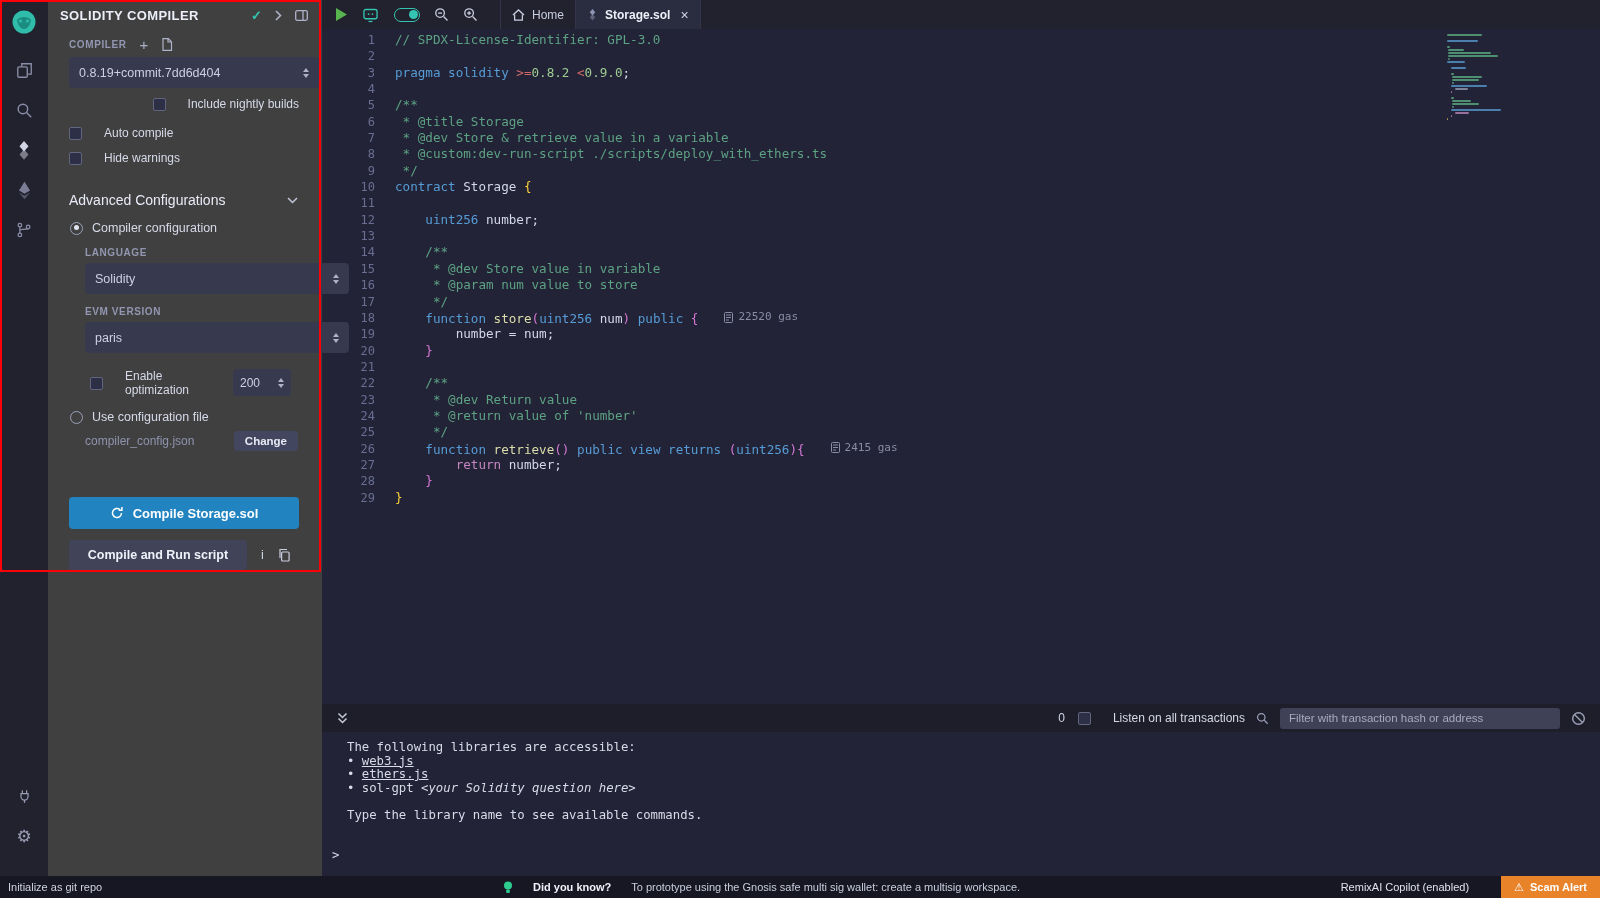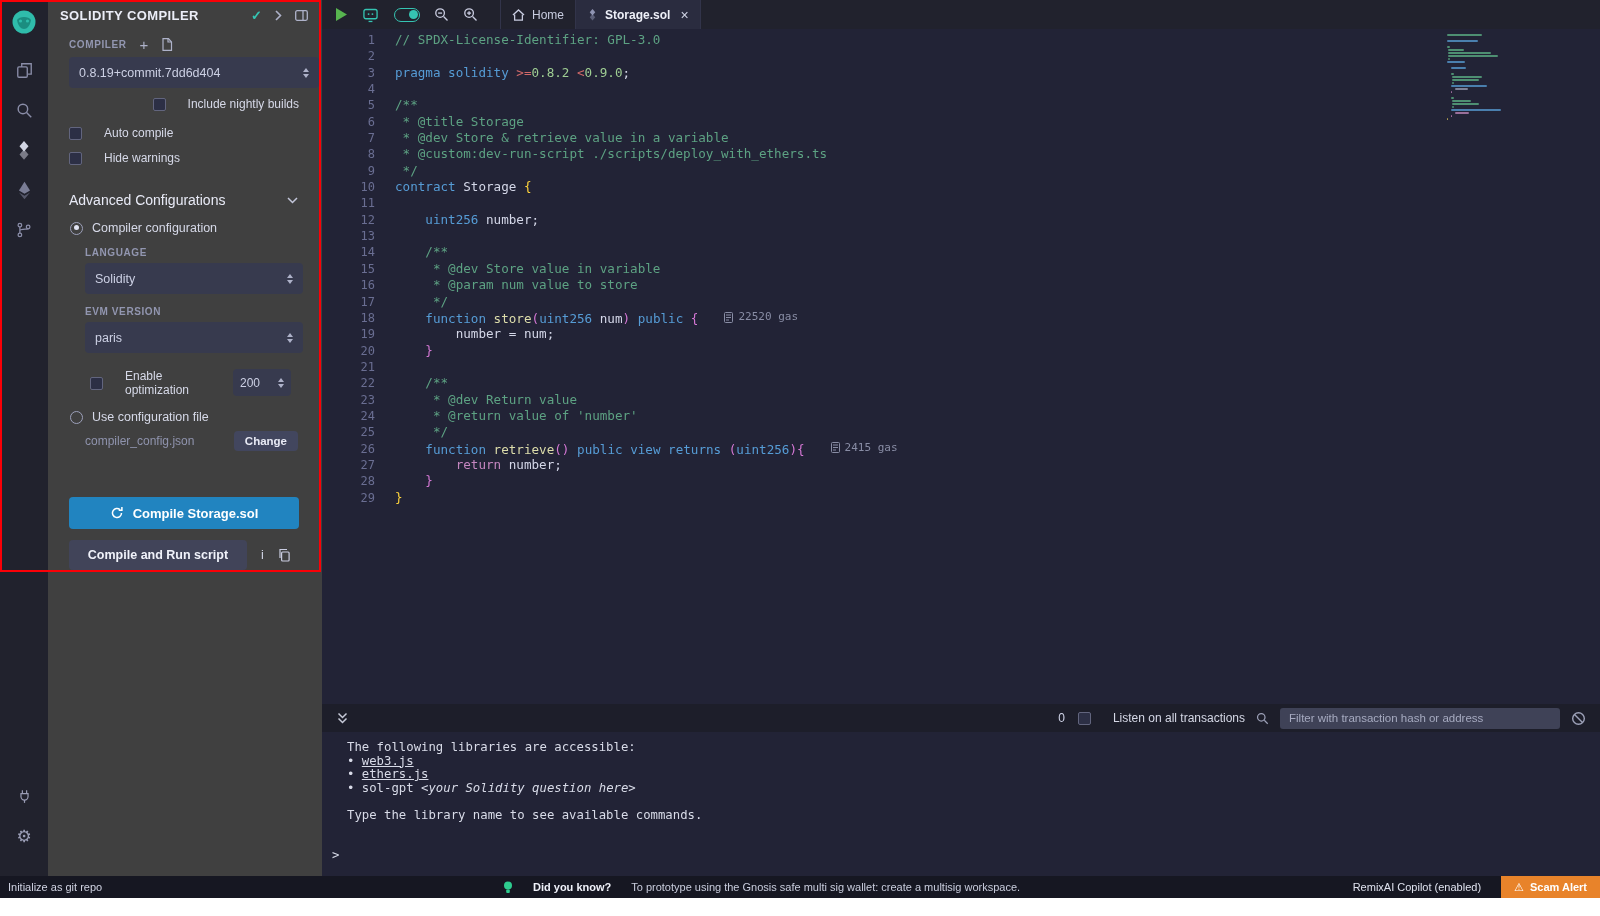--- a/index.html
+++ b/index.html
@@ -45,21 +45,21 @@
   .adv-header{display:flex;align-items:center;margin:27px 24px 0 21px;font-size:14px;
               color:#e8eaf6;cursor:pointer;}
   .adv-header .chev{margin-left:auto;}
   .radio-row{display:flex;align-items:center;gap:9px;font-size:12.5px;margin:13px 0 0 22px;cursor:pointer;}
   .radio{width:13px;height:13px;border-radius:50%;border:1.5px solid #9ca0ba;box-sizing:border-box;
          position:relative;flex:0 0 auto;}
   .radio.checked::after{content:"";position:absolute;left:2.5px;top:2.5px;width:5px;height:5px;
          border-radius:50%;background:#e0e3f2;}
   .sub{padding-left:37px;}
   .sub .small-label{display:block;margin-top:12px;}
-  .sub .select{width:218px;margin-top:5px;box-sizing:border-box;text-align:right;}
+  .sub .select{width:264px;margin-top:5px;box-sizing:border-box;text-align:right;}
   .opt-row{display:flex;align-items:flex-start;margin:16px 31px 0 42px;}
   .opt-label{width:82px;line-height:14px;}
   .num-input{margin-left:auto;width:58px;height:27px;background:#373a4e;border-radius:4px;
              display:flex;align-items:center;padding:0 7px;font-size:12px;color:#ccd0e4;box-sizing:border-box;}
   .config-row{display:flex;align-items:center;margin:7px 24px 0 37px;}
   .config-name{font-size:12px;color:#8f93ad;}
   .change-btn{margin-left:auto;background:#42465e;color:#e8eaf5;border:none;border-radius:4px;
               font-size:11.5px;font-weight:700;padding:4px 11px;cursor:pointer;font-family:inherit;}
   .compile-btn{display:flex;align-items:center;justify-content:center;gap:9px;width:230px;height:32px;
                margin:46px 0 0 21px;background:#2184c0;border:none;border-radius:4px;color:#fff;
@@ -113,21 +113,21 @@
   .t-italic{font-style:italic;}
   .t-prompt{padding-left:10px;margin-top:26px;line-height:13.6px;}
 
   
   .statusbar{position:absolute;left:0;top:876px;width:1600px;height:22px;background:#161722;
              display:flex;align-items:center;font-size:11px;color:#d0d3e2;z-index:6;}
   .sb-left{padding-left:8px;}
   .sb-center{position:absolute;left:503px;display:flex;align-items:center;gap:20px;color:#c9cddd;}
   .sb-bold{font-weight:700;color:#f0f2fa;}
   .sb-right{margin-left:auto;display:flex;align-items:center;height:100%;}
-  .sb-copilot{margin-right:20px;color:#dfe2ee;}
+  .sb-copilot{margin-right:32px;color:#dfe2ee;}
   .scam{height:100%;display:flex;align-items:center;gap:6px;background:#e8832a;color:#fff;
         font-weight:700;padding:0 13px;cursor:pointer;}
   .scam-tri{font-size:11px;font-weight:400;}
 
   
   .red-rect{position:absolute;left:0;top:0;width:321px;height:572px;border:2px solid #fb0007;
             box-sizing:border-box;z-index:40;pointer-events:none;}
 
   svg{display:block;}
 </style>

